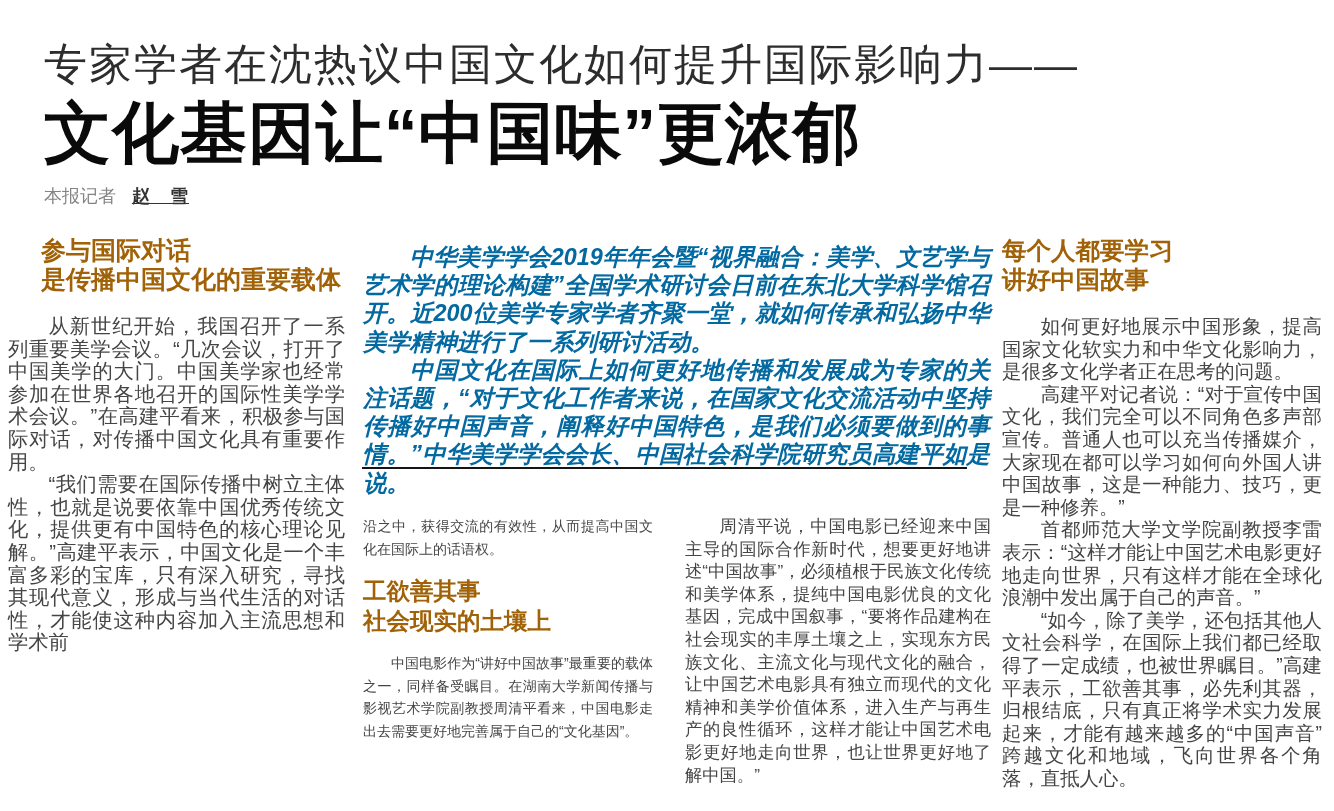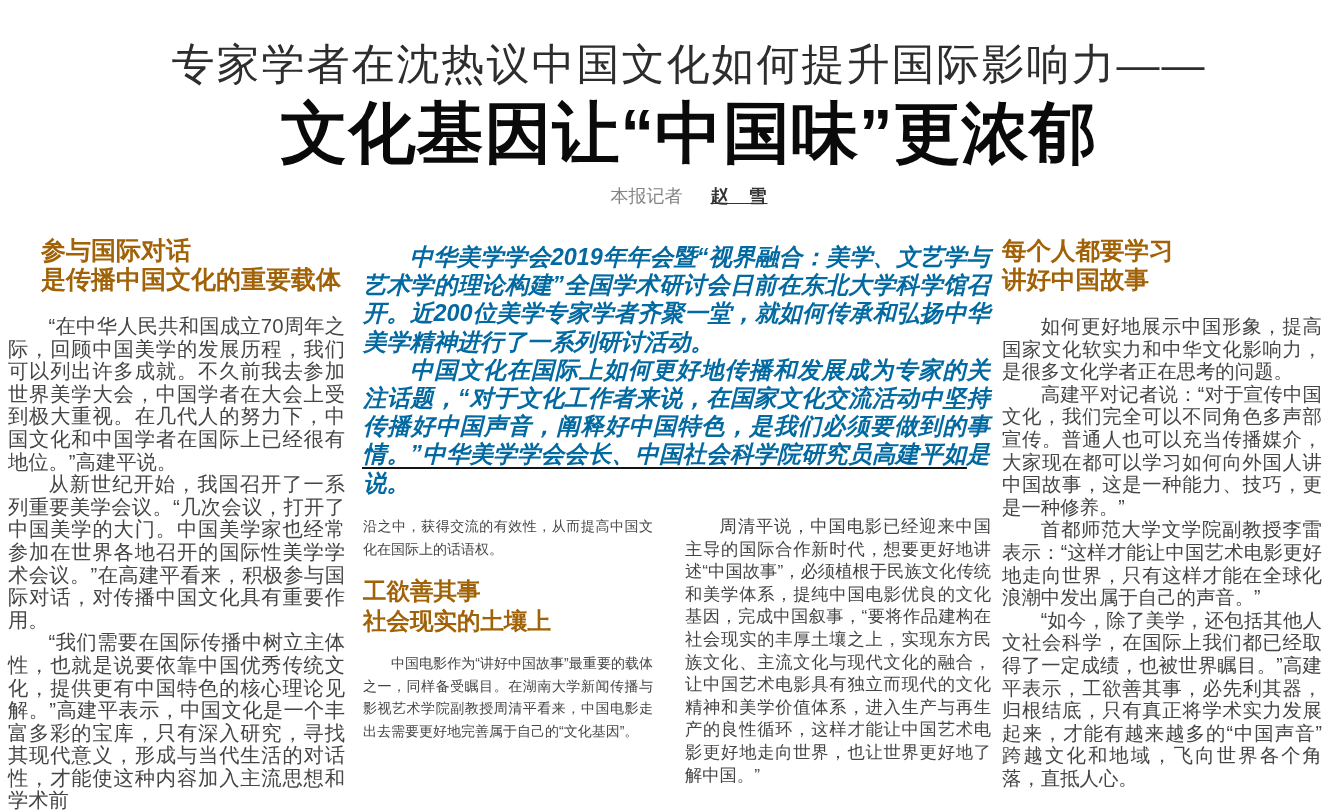--- a/index.html
+++ b/index.html
@@ -3,31 +3,31 @@
 <meta charset="utf-8">
 <style>
   * { margin:0; padding:0; box-sizing:border-box; }
   html,body { background:#ffffff; }
   body {
     width:1334px; height:811px;
     position:relative; overflow:hidden;
     font-family:"Liberation Sans","DejaVu Sans",sans-serif;
     -webkit-font-smoothing:antialiased;
   }
-  .header { position:absolute; left:0; top:40px; width:1334px; text-align:center;padding-left:44px; }
+  .header { position:absolute; left:0; top:40px; width:1334px; text-align:left;padding-left:44px; }
   .kicker {
     font-size:43px; line-height:48px; color:#2d2d2d;
     font-weight:400; letter-spacing:2px;
   }
   .main-title {
     margin-top:8px; font-size:67px; line-height:74px;
     font-weight:900; color:#0a0a0a; letter-spacing:1px;
   }
   .byline { margin-top:15px; font-size:18px; line-height:22px; color:#848484; }
-  .byline .byline-name { color:#333333; font-weight:bold; margin-left:28px; letter-spacing:1px;text-decoration:underline; }
+  .byline .byline-name { color:#333333; font-weight:bold; margin-left:16px; letter-spacing:1px;text-decoration:underline; }
 
   .col { position:absolute; }
   .col-head { font-weight:bold; color:#a16207; }
   .head-line { display:block; }
 
   .col1 { left:8px;    top:236px; width:337px; }
   .col2 { left:363px;  top:515px; width:290px; }
   .col3 { left:685px;  top:515px; width:306px; }
   .col4 { left:1002px; top:236px; width:320px; }
 
@@ -63,21 +63,20 @@
   <h1 class="main-title">文化基因让“中国味”更浓郁</h1>
   <div class="byline"><span>本报记者</span><span class="byline-name">赵　雪</span>
   </div>
 </div>
 
 <div class="col col1">
   <h2 class="col-head">
     <span class="head-line">参与国际对话</span>
     <span class="head-line">是传播中国文化的重要载体</span>
   </h2>
-  <p class="bp">“在中华人民共和国成立70周年之际，回顾中国美学的发展历程，我们可以列出许多成就。不久前我去参加世界美学大会，中国学者在大会上受到极大重视。在几代人的努力下，中国文化和中国学者在国际上已经很有地位。”高建平说。</p>
   <p class="bp">从新世纪开始，我国召开了一系列重要美学会议。“几次会议，打开了中国美学的大门。中国美学家也经常参加在世界各地召开的国际性美学学术会议。”在高建平看来，积极参与国际对话，对传播中国文化具有重要作用。</p>
   <p class="bp">“我们需要在国际传播中树立主体性，也就是说要依靠中国优秀传统文化，提供更有中国特色的核心理论见解。”高建平表示，中国文化是一个丰富多彩的宝库，只有深入研究，寻找其现代意义，形成与当代生活的对话性，才能使这种内容加入主流思想和学术前</p>
 </div>
 
 <div class="lede">
   <p>中华美学学会2019年年会暨“视界融合：美学、文艺学与艺术学的理论构建”全国学术研讨会日前在东北大学科学馆召开。近200位美学专家学者齐聚一堂，就如何传承和弘扬中华美学精神进行了一系列研讨活动。</p>
   <p>中国文化在国际上如何更好地传播和发展成为专家的关注话题，“对于文化工作者来说，在国家文化交流活动中坚持传播好中国声音，阐释好中国特色，是我们必须要做到的事情。”中华美学学会会长、中国社会科学院研究员高建平如是说。</p>
 </div>
 
 <div class="lede-divider"></div>

